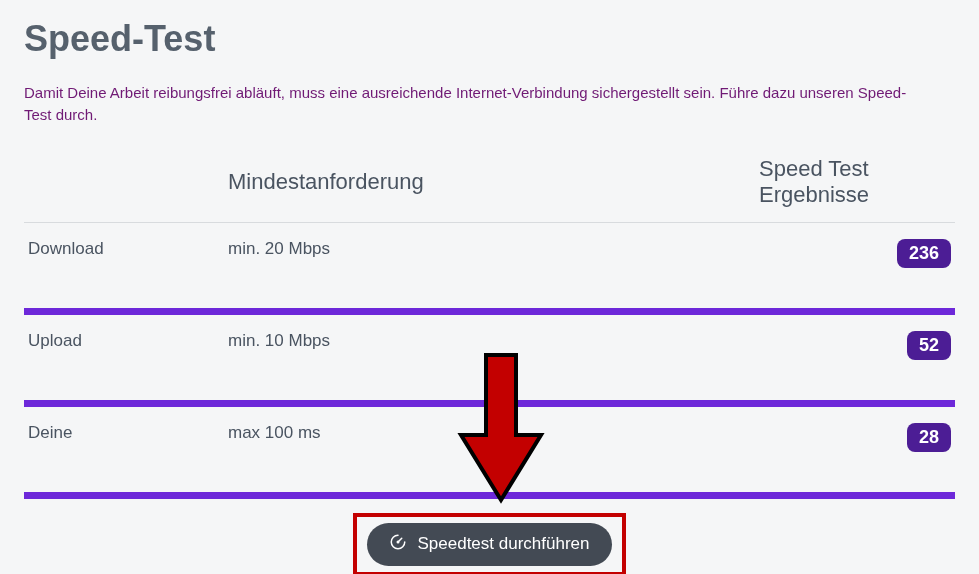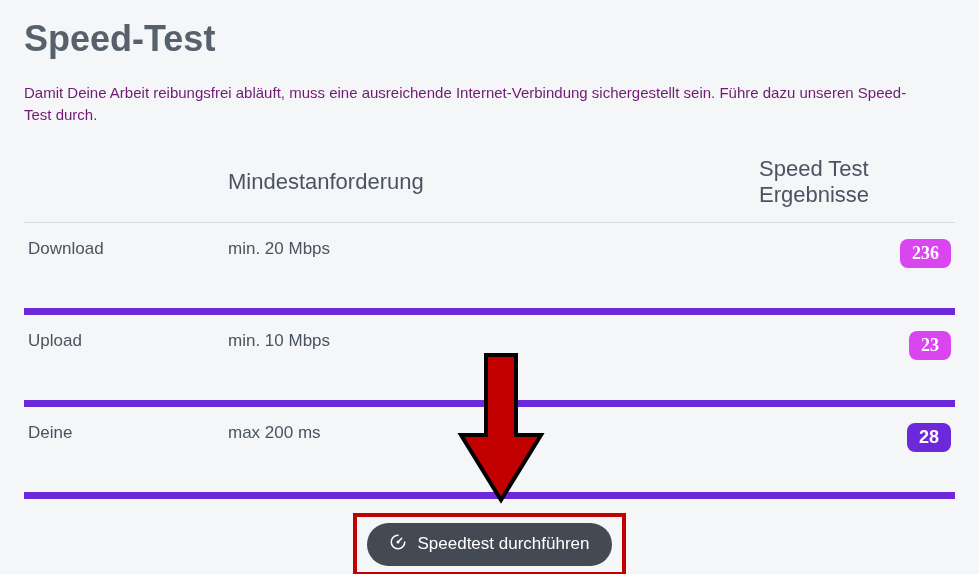--- a/index.html
+++ b/index.html
@@ -50,22 +50,22 @@
     .badge {
       display: inline-block;
       min-width: 40px;
       padding: 4px 12px;
       border-radius: 8px;
       color: #fff;
       font-size: 18px;
       font-weight: 600;
       text-align: center;
     }
-    .badge.green { background: #d946ef; font-family: Liberation Serif, serif; }
-    .badge.olive { background: #6d28d9; }
+    .badge.green { background: #4c1d95; }
+    .badge.olive { background: #4c1d95; }
 
     .button-wrap {
       margin-top: 14px;
       text-align: center;
       position: relative;
     }
     .highlight-box {
       display: inline-block;
       border: 4px solid #c30000;
       padding: 6px 10px;
@@ -113,26 +113,26 @@
       <td class="col-metric">Download</td>
       <td class="col-req">min. 20 Mbps</td>
       <td class="col-result">
         <span class="badge green">236</span>
       </td>
     </tr>
     <tr>
       <td class="col-metric">Upload</td>
       <td class="col-req">min. 10 Mbps</td>
       <td class="col-result">
-        <span class="badge green">23</span>
+        <span class="badge green">52</span>
       </td>
     </tr>
     <tr>
       <td class="col-metric">Deine</td>
-      <td class="col-req">max 200 ms</td>
+      <td class="col-req">max 100 ms</td>
       <td class="col-result">
         <span class="badge olive">28</span>
       </td>
     </tr>
   </tbody>
 </table>
 
 <div class="button-wrap">
   <div class="highlight-box">
     <button class="run-button">

